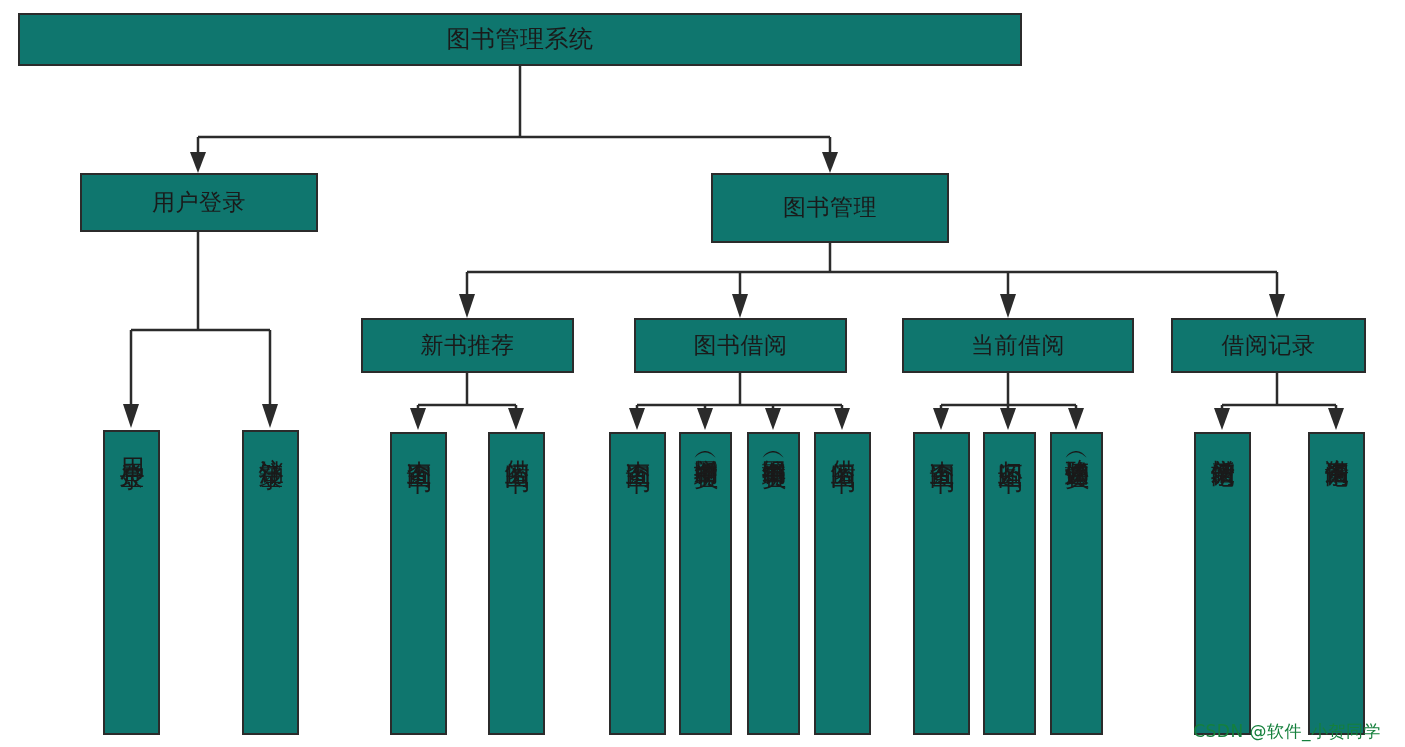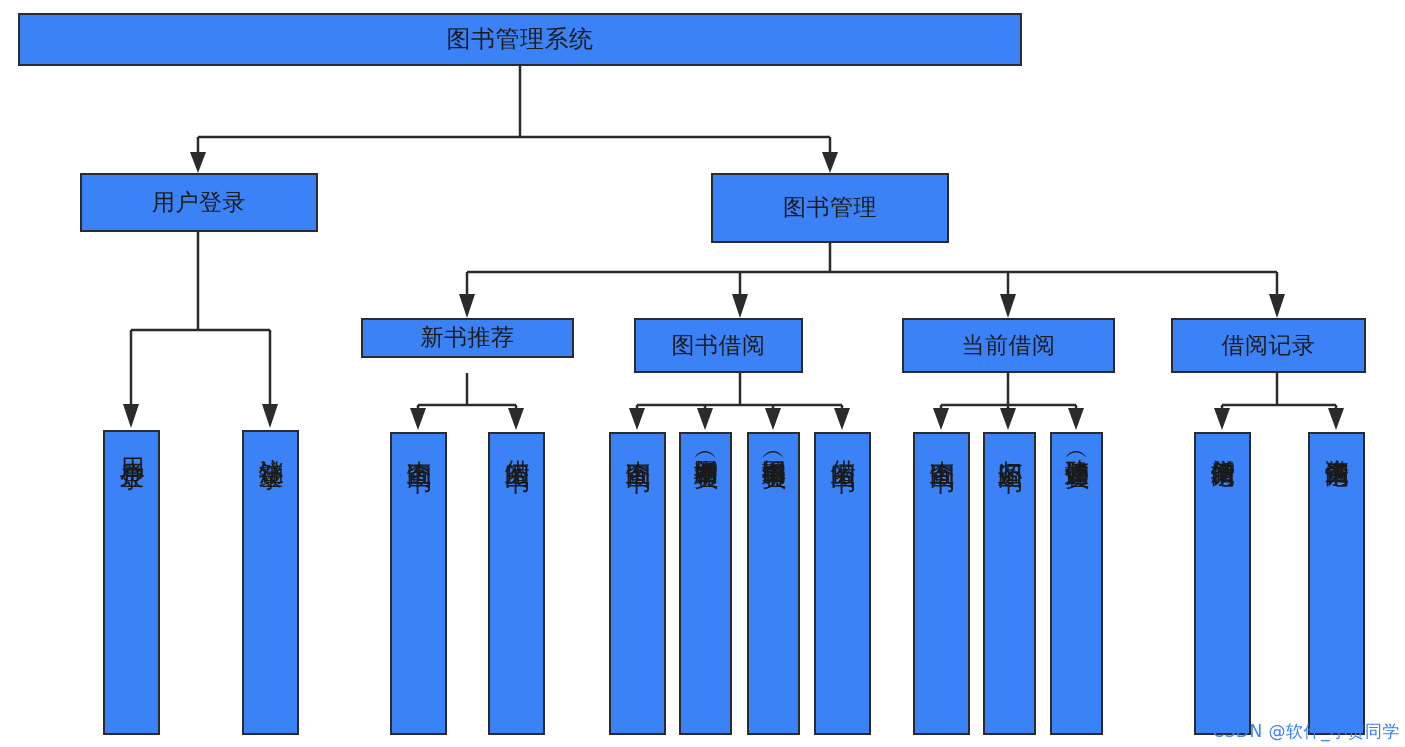--- a/index.html
+++ b/index.html
@@ -14,21 +14,21 @@
     position: relative;
     width: 1405px;
     height: 747px;
     background: #ffffff;
     overflow: hidden;
   }
   .node {
     position: absolute;
     box-sizing: border-box;
     border: 2.5px solid #2b2b2b;
-    background: #3b82f6;
+    background: #0f766e;
     display: flex;
     align-items: center;
     justify-content: center;
     color: #1a1a1a;
   }
   .node-label {
     display: block;
     text-align: center;
     line-height: 1.18;
     letter-spacing: 0.5px;
@@ -68,24 +68,24 @@
   #wires line, #wires path {
     stroke: #2b2b2b;
     stroke-width: 2.5;
     fill: none;
   }
   #wires polygon {
     fill: #2b2b2b;
   }
   .watermark {
     position: absolute;
-    right: 5px;
+    right: 24px;
     bottom: 4px;
     font-size: 17px;
-    color: #3b82f6;
+    color: #15803d;
     letter-spacing: 0.5px;
     white-space: nowrap;
   }
 </style>
 </head>
 <body>
 
 <div id="canvas">
 
   <svg id="wires" viewBox="0 0 1405 747" width="1405" height="747" xmlns="http://www.w3.org/2000/svg">
@@ -157,27 +157,27 @@
     <span class="node-label">图书管理系统</span>
   </div>
 
   <div class="node horiz" style="left:80px; top:173px; width:238px; height:59px;">
     <span class="node-label">用户登录</span>
   </div>
   <div class="node horiz" style="left:711px; top:173px; width:238px; height:70px;">
     <span class="node-label">图书管理</span>
   </div>
 
-  <div class="node horiz" style="left:361px; top:318px; width:213px; height:40px;">
+  <div class="node horiz" style="left:361px; top:318px; width:213px; height:55px;">
     <span class="node-label">新书推荐</span>
   </div>
-  <div class="node horiz" style="left:634px; top:318px; width:169px; height:55px;">
+  <div class="node horiz" style="left:634px; top:318px; width:213px; height:55px;">
     <span class="node-label">图书借阅</span>
   </div>
-  <div class="node horiz" style="left:902px; top:318px; width:213px; height:55px;">
+  <div class="node horiz" style="left:902px; top:318px; width:232px; height:55px;">
     <span class="node-label">当前借阅</span>
   </div>
   <div class="node horiz" style="left:1171px; top:318px; width:195px; height:55px;">
     <span class="node-label">借阅记录</span>
   </div>
 
   <div class="node leaf" style="left:103px; top:430px; width:57px; height:305px;">
     <span class="node-label">用户登录</span>
   </div>
   <div class="node leaf" style="left:242px; top:430px; width:57px; height:305px;">

